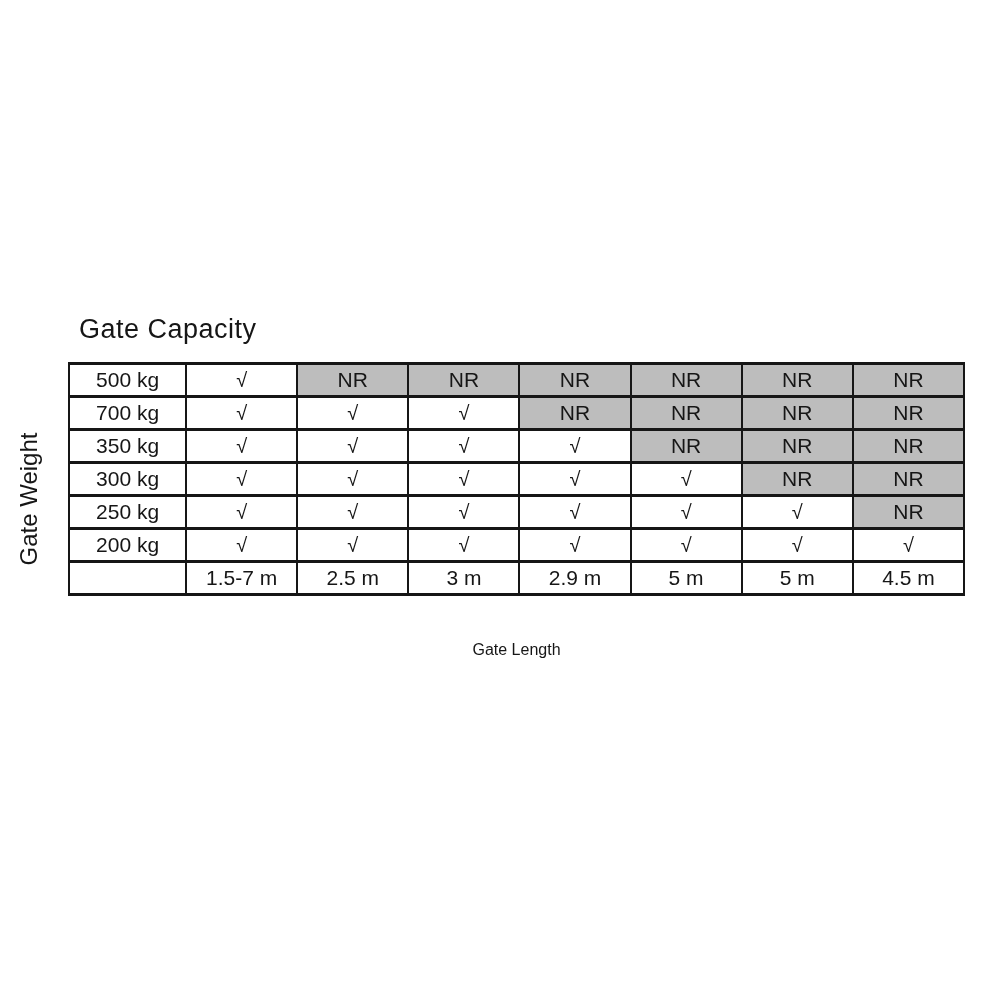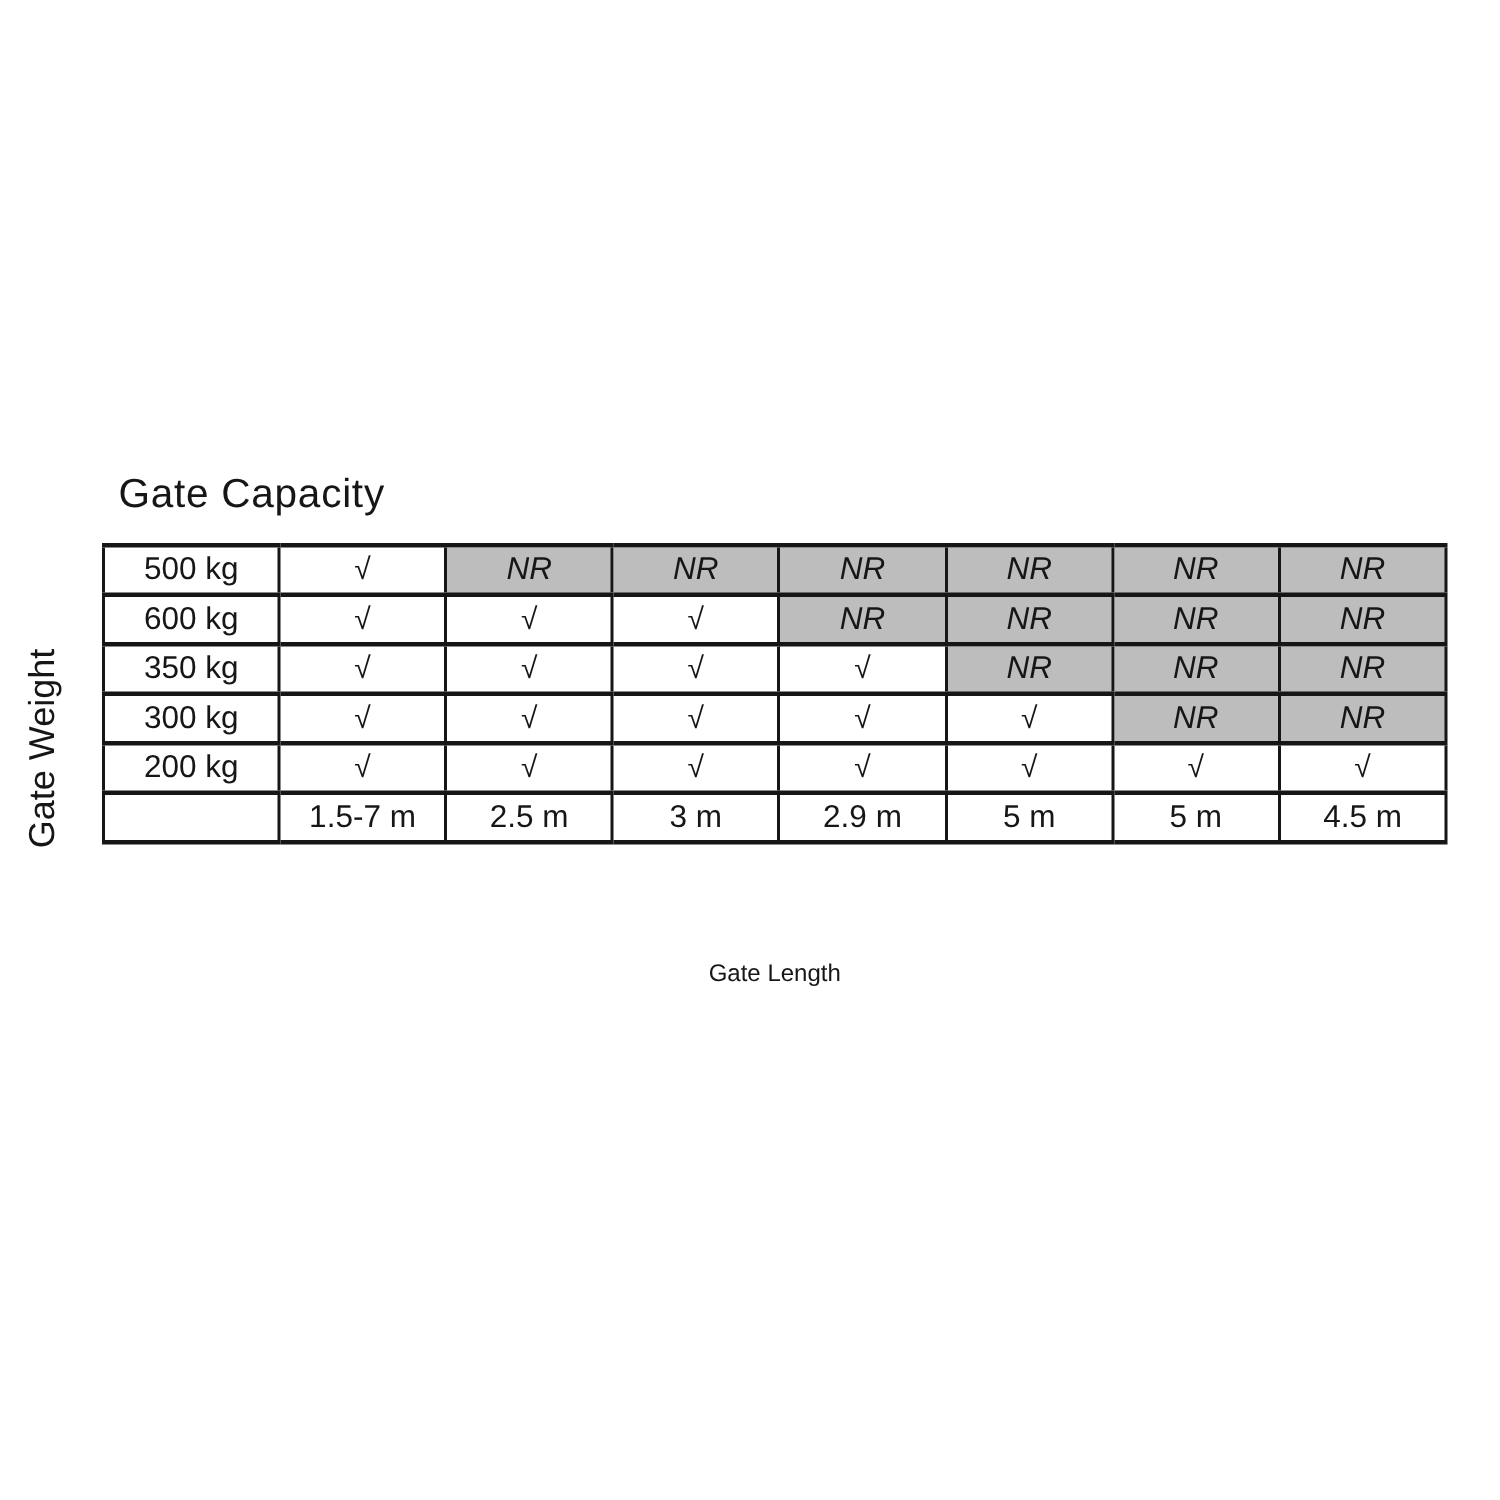--- a/index.html
+++ b/index.html
@@ -42,21 +42,20 @@
     padding: 0;
     text-align: center;
     vertical-align: middle;
     font-size: 21px;
     background: #ffffff;
     white-space: nowrap;
     overflow: hidden;
   }
   table.capacity-table td.nr {
     background: #bdbdbd;
-    font-style: italic;
   }
   table.capacity-table td.check {
     font-size: 20px;
   }
   .x-axis-label {
     position: absolute;
     left: 68px;
     top: 641px;
     width: 897px;
     text-align: center;
@@ -100,21 +99,21 @@
         <td>500 kg</td>
         <td class="check">√</td>
         <td class="nr">NR</td>
         <td class="nr">NR</td>
         <td class="nr">NR</td>
         <td class="nr">NR</td>
         <td class="nr">NR</td>
         <td class="nr">NR</td>
       </tr>
       <tr>
-        <td>600 kg</td>
+        <td>700 kg</td>
         <td class="check">√</td>
         <td class="check">√</td>
         <td class="check">√</td>
         <td class="nr">NR</td>
         <td class="nr">NR</td>
         <td class="nr">NR</td>
         <td class="nr">NR</td>
       </tr>
       <tr>
         <td>350 kg</td>
@@ -127,20 +126,30 @@
         <td class="nr">NR</td>
       </tr>
       <tr>
         <td>300 kg</td>
         <td class="check">√</td>
         <td class="check">√</td>
         <td class="check">√</td>
         <td class="check">√</td>
         <td class="check">√</td>
         <td class="nr">NR</td>
+        <td class="nr">NR</td>
+      </tr>
+      <tr>
+        <td>250 kg</td>
+        <td class="check">√</td>
+        <td class="check">√</td>
+        <td class="check">√</td>
+        <td class="check">√</td>
+        <td class="check">√</td>
+        <td class="check">√</td>
         <td class="nr">NR</td>
       </tr>
       <tr>
         <td>200 kg</td>
         <td class="check">√</td>
         <td class="check">√</td>
         <td class="check">√</td>
         <td class="check">√</td>
         <td class="check">√</td>
         <td class="check">√</td>

